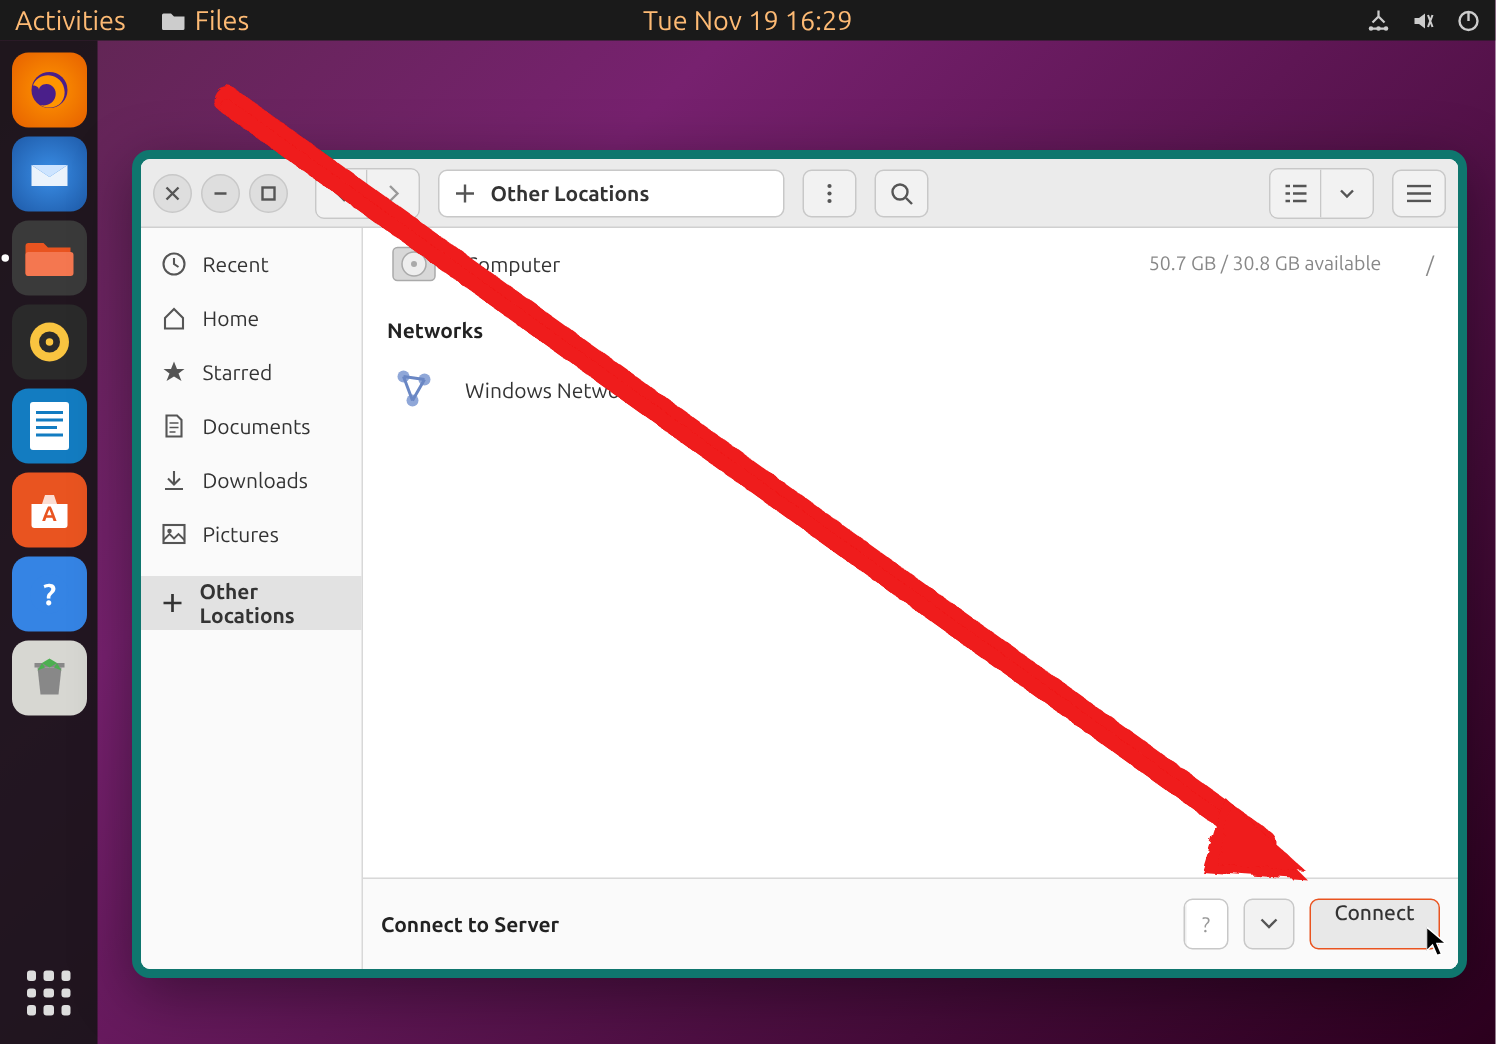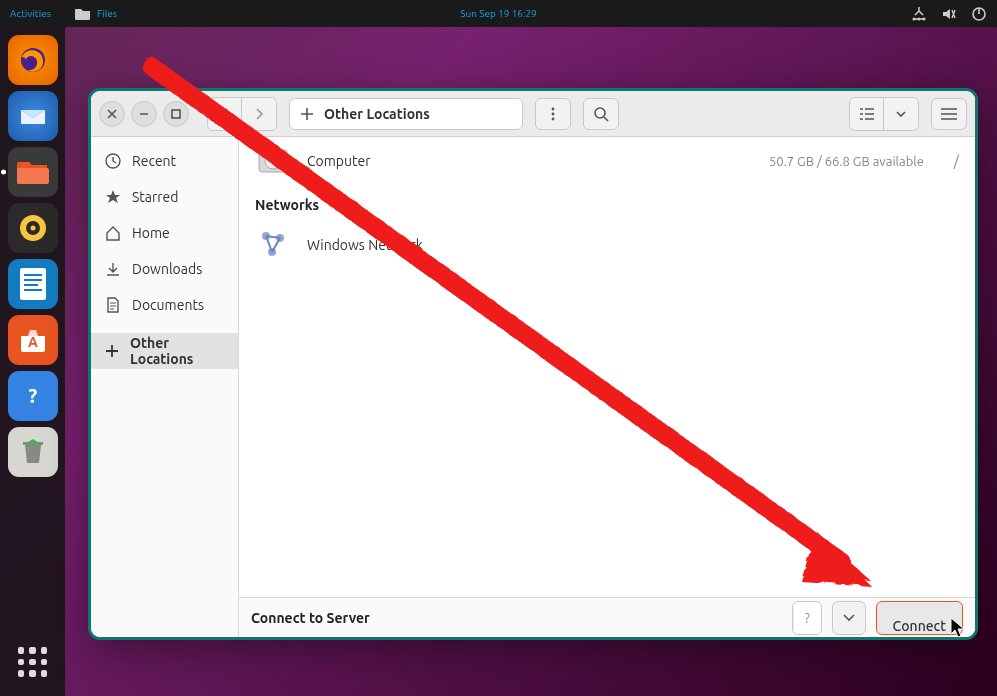--- a/index.html
+++ b/index.html
@@ -3,22 +3,22 @@
 <meta charset="utf-8">
 <style>
 * { box-sizing: border-box; margin: 0; padding: 0; }
 body {
   width: 997px; height: 696px;
   font-family: Ubuntu, "Segoe UI", sans-serif;
   background: linear-gradient(135deg, #5e2750 0%, #77216f 30%, #2c001e 100%);
   position: relative; overflow: hidden;
 }
 .topbar {
-  height: 27px; background: #1a1a1a; color: #0ea5e9;
-  display: flex; align-items: center; font-size: 10px;
+  height: 27px; background: #1a1a1a; color: #fdba74;
+  display: flex; align-items: center; font-size: 18px;
   padding: 0 10px; position: relative;
 }
 .topbar .left { display: flex; gap: 24px; align-items: center; }
 .topbar .center { position: absolute; left: 50%; transform: translateX(-50%); }
 .topbar .right { margin-left: auto; display: flex; gap: 14px; align-items: center; }
 .topbar .app { display: flex; align-items: center; gap: 6px; justify-content: flex-end; }
 .topbar svg { fill: #ccc; }
 .dock {
   position: absolute; left: 0; top: 27px; bottom: 0; width: 65px;
   background: rgba(20,20,20,0.85); display: flex; flex-direction: column;
@@ -34,24 +34,24 @@
   width: 5px; height: 5px; border-radius: 50%; background: #fff;
 }
 .dock .apps-button {
   margin-top: auto; margin-bottom: 14px; width: 40px; height: 40px;
   display: grid; grid-template-columns: repeat(3,1fr); grid-template-rows: repeat(3,1fr);
   gap: 5px; padding: 5px;
 }
 .dock .apps-button span { background: #ddd; border-radius: 2px; }
 
 .nautilus {
-  position: absolute; left: 88px; top: 88px; width: 890px; height: 552px;
+  position: absolute; left: 88px; top: 100px; width: 890px; height: 552px;
   background: #fafafa; border-radius: 12px; box-shadow: 0 10px 40px rgba(0,0,0,0.4);
   display: flex; flex-direction: column; overflow: hidden;
-  border: 3px solid #0f766e;
+  border: 6px solid #0f766e;
 }
 .titlebar {
   height: 46px; background: #ebebeb; border-bottom: 1px solid #d0d0d0;
   display: flex; align-items: center; padding: 0 8px; gap: 6px;
 }
 .winbtn { width: 26px; height: 26px; border-radius: 50%; background: #dedede;
   display: flex; align-items: center; justify-content: center; cursor: pointer;
   border: 1px solid #c8c8c8; }
 .winbtn svg { stroke: #555; stroke-width: 1.6; fill: none; }
 .navgroup { display: flex; margin-left: 12px; border: 1px solid #c8c8c8; border-radius: 6px; overflow: hidden; }
@@ -72,50 +72,50 @@
 .side-item.active { background: #e2e2e2; font-weight: 600; }
 .side-item svg { flex-shrink: 0; }
 
 .main { flex: 1; background: #fff; display:flex; flex-direction: column; position: relative; }
 .section-head { font-weight: 700; font-size: 14px; padding: 12px 16px 8px; color: #222; }
 .loc-row { display: flex; align-items: center; padding: 6px 16px; gap: 16px; font-size: 14px; color: #333; }
 .loc-row .icon { width: 36px; height: 36px; display:flex;align-items:center;justify-content:center;}
 .loc-row .meta { margin-left: auto; color: #888; font-size: 13px; }
 .loc-row .slash { color: #888; margin-left: 14px; }
 
-.connectbar { margin-top: auto; border-top: 1px solid #d8d8d8; height: 40px;
+.connectbar { margin-top: auto; border-top: 1px solid #d8d8d8; height: 61px;
   display: flex; align-items: center; padding: 0 12px; gap: 10px; background: #fafafa;}
 .connectbar .lbl { font-weight: 700; font-size: 14px; color: #222; }
 .connect-input-wrap { margin-left: auto; display: flex; align-items: center; border: 1px solid #c8c8c8;
   border-radius: 6px; background: #fff; height: 34px; overflow: hidden; }
 .connect-input { border: none; outline: none; padding: 0 10px; font-size: 14px; width: 250px; height: 100%; }
 .help-icon { width: 28px; display:flex;align-items:center;justify-content:center; color:#999; font-size:14px; border-left:1px solid #eee; height:100%;}
 .history-btn { width: 34px; height: 34px; border:1px solid #c8c8c8; border-radius:6px; background:#f2f2f2;
   display:flex;align-items:center;justify-content:center; }
 .connect-btn { height: 34px; padding: 0 16px; border:1px solid #e95420; border-radius:6px;
-  background:#e8e8e8; font-size: 14px; color:#333; display:flex;align-items:flex-end;justify-content:center; cursor:pointer; font-weight:500;}
+  background:#e8e8e8; font-size: 14px; color:#333; display:flex;align-items:flex-start;justify-content:center; cursor:pointer; font-weight:500;}
 
 
 .annot { position:absolute; left:0; top:0; pointer-events:none; }
 .cursor { position:absolute; left: 951px; top: 618px; }
 </style>
 </head>
 <body>
 
 <div class="topbar">
   <div class="left">
     <span>Activities</span>
     <span class="app">
       <svg width="16" height="14" viewBox="0 0 16 14">
           <path d="M1 2h5l2 2h7v8a1 1 0 0 1-1 1H1a1 1 0 0 1-1-1V3a1 1 0 0 1 1-1z"></path>
         </svg>
       <span>Files</span>
     </span>
   </div>
-  <div class="center">Sun Sep 19  16:29</div>
+  <div class="center">Tue Nov 19  16:29</div>
   <div class="right">
     <svg width="16" height="16" viewBox="0 0 16 16">
         <path d="M8 1v4M8 5L4 9M8 5l4 4M2 13h12" stroke="#ccc" stroke-width="1.5" fill="none"></path>
         <circle cx="3" cy="13" r="1.5"></circle>
         <circle cx="8" cy="13" r="1.5"></circle>
         <circle cx="13" cy="13" r="1.5"></circle>
       </svg>
     <svg width="16" height="16" viewBox="0 0 16 16">
         <path d="M2 6v4h3l4 3V3L5 6H2z"></path>
         <path d="M11 4l3 8M14 4l-3 8" stroke="#ccc" stroke-width="1.4"></path>
@@ -269,63 +269,71 @@
     <div class="sidebar">
       <div class="side-item">
         <svg width="16" height="16" viewBox="0 0 16 16">
             <circle cx="8" cy="8" r="7" fill="none" stroke="#555" stroke-width="1.4"></circle>
             <path d="M8 4v4l3 2" stroke="#555" stroke-width="1.4" fill="none"></path>
           </svg>
         <span>Recent</span>
       </div>
       <div class="side-item">
         <svg width="16" height="16" viewBox="0 0 16 16">
+            <path d="M2 8l6-6 6 6v7H2z" fill="none" stroke="#555" stroke-width="1.4"></path>
+          </svg>
+        <span>Home</span>
+      </div>
+      <div class="side-item">
+        <svg width="16" height="16" viewBox="0 0 16 16">
             <path d="M8 1l2 5h5l-4 3 2 5-5-3-5 3 2-5-4-3h5z" fill="#555"></path>
           </svg>
         <span>Starred</span>
-      </div>
-      <div class="side-item">
-        <svg width="16" height="16" viewBox="0 0 16 16">
-            <path d="M2 8l6-6 6 6v7H2z" fill="none" stroke="#555" stroke-width="1.4"></path>
-          </svg>
-        <span>Home</span>
-      </div>
-      <div class="side-item">
-        <svg width="16" height="16" viewBox="0 0 16 16">
-            <path d="M8 2v8M4 7l4 4 4-4M2 14h12" fill="none" stroke="#555" stroke-width="1.4"></path>
-          </svg>
-        <span>Downloads</span>
       </div>
       <div class="side-item">
         <svg width="16" height="16" viewBox="0 0 16 16">
             <path d="M3 1h7l3 3v11H3z" fill="none" stroke="#555" stroke-width="1.4"></path>
             <path d="M5 6h6M5 9h6M5 12h4" stroke="#555" stroke-width="1"></path>
           </svg>
         <span>Documents</span>
+      </div>
+      <div class="side-item">
+        <svg width="16" height="16" viewBox="0 0 16 16">
+            <path d="M8 2v8M4 7l4 4 4-4M2 14h12" fill="none" stroke="#555" stroke-width="1.4"></path>
+          </svg>
+        <span>Downloads</span>
+      </div>
+      <div class="side-item">
+        <svg width="16" height="16" viewBox="0 0 16 16">
+            <rect x="1" y="2" width="14" height="12" fill="none" stroke="#555" stroke-width="1.4"></rect>
+            <circle cx="5" cy="6" r="1.5" fill="#555"></circle>
+            <path d="M1 12l4-4 3 3 3-3 4 4" fill="none" stroke="#555" stroke-width="1.2"></path>
+          </svg>
+        <span>Pictures</span>
       </div>
       <div style="height:10px"></div>
       <div class="side-item active">
         <svg width="14" height="14" viewBox="0 0 14 14">
             <path d="M7 1v12M1 7h12" stroke="#333" stroke-width="1.8"></path>
           </svg>
         <span>Other Locations</span>
       </div>
     </div>
 
     <div class="main">
       <div class="loc-row">
         <div class="icon">
           <svg width="34" height="34" viewBox="0 0 34 34">
               <rect x="3" y="6" width="28" height="22" rx="3" fill="#d8d8d8" stroke="#aaa"></rect>
               <circle cx="17" cy="17" r="8" fill="#eee" stroke="#aaa"></circle>
               <circle cx="17" cy="17" r="2" fill="#aaa"></circle>
             </svg>
         </div>
         <span>Computer</span>
-        <span class="meta">50.7 GB / 66.8 GB available</span>
+        <span class="meta">50.7 GB / 30.8 GB available</span>
         <span class="slash">/</span>
       </div>
       <div class="section-head">Networks</div>
       <div class="loc-row">
         <div class="icon">
           <svg width="34" height="34" viewBox="0 0 34 34">
               <circle cx="10" cy="8" r="4" fill="#8fa7d8"></circle>
               <circle cx="24" cy="10" r="4" fill="#8fa7d8"></circle>
               <circle cx="16" cy="24" r="4" fill="#8fa7d8"></circle>
               <path d="M10 8L24 10M24 10L16 24M16 24L10 8" stroke="#6a87c4" stroke-width="2"></path>

